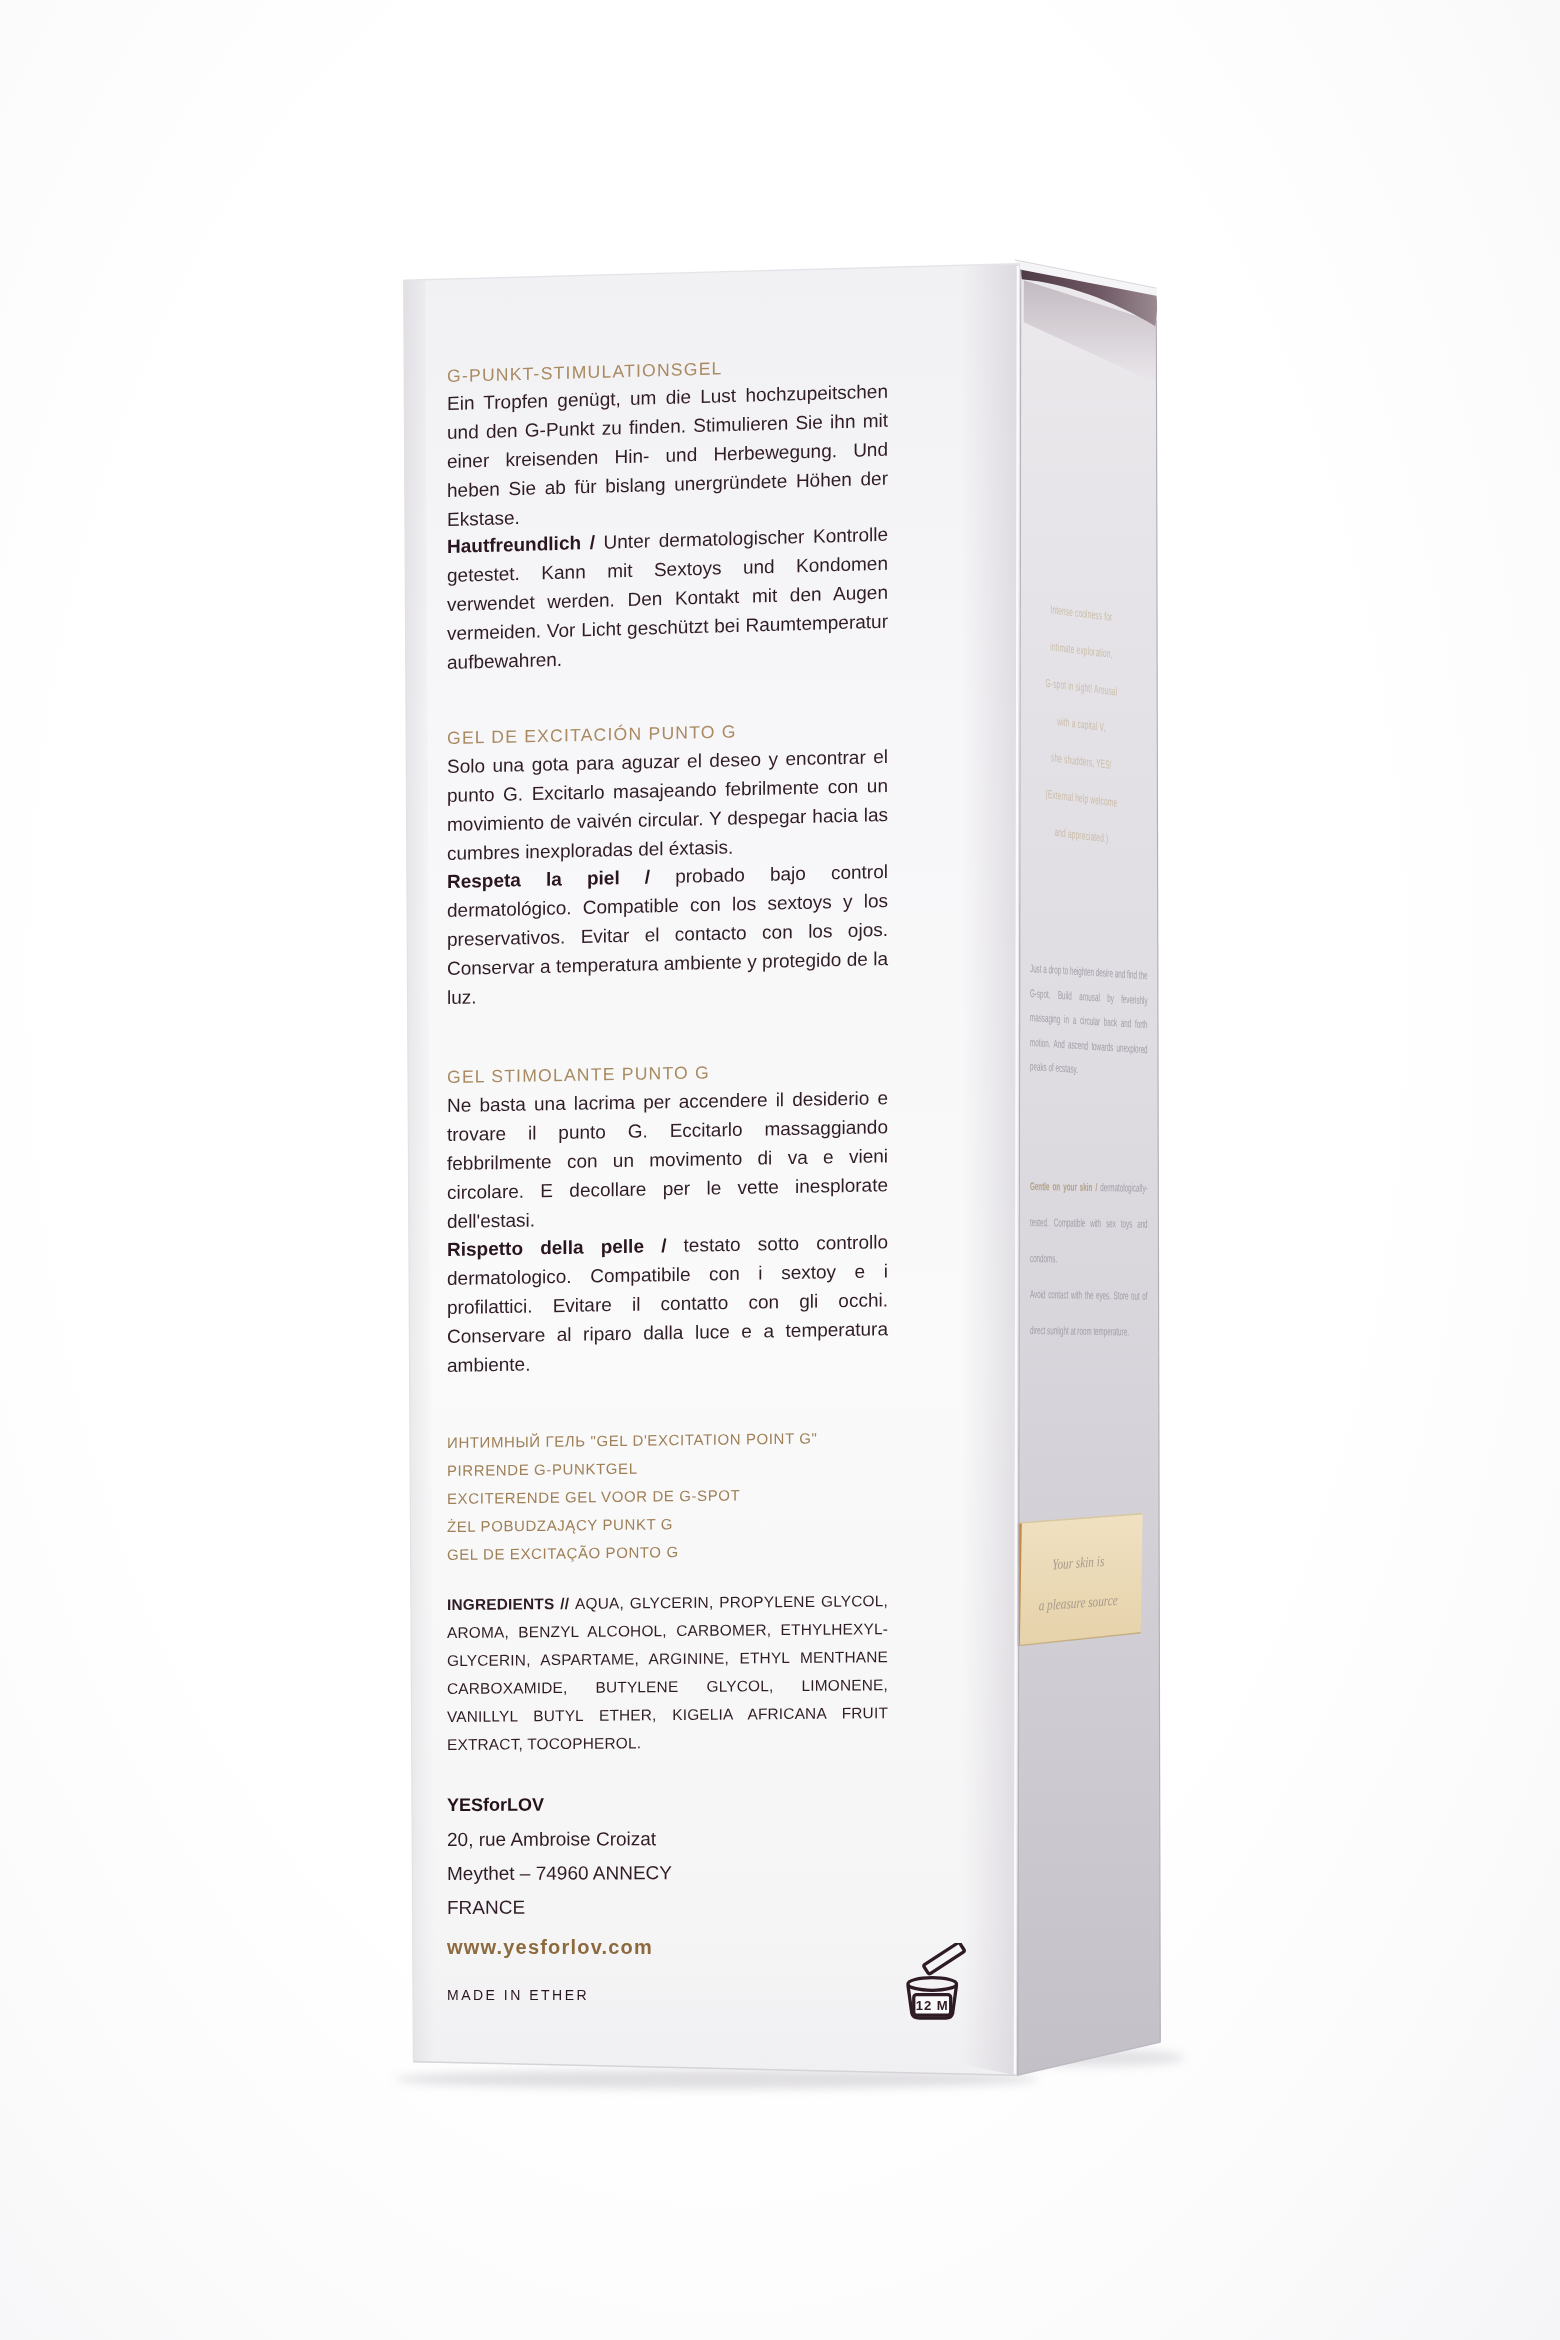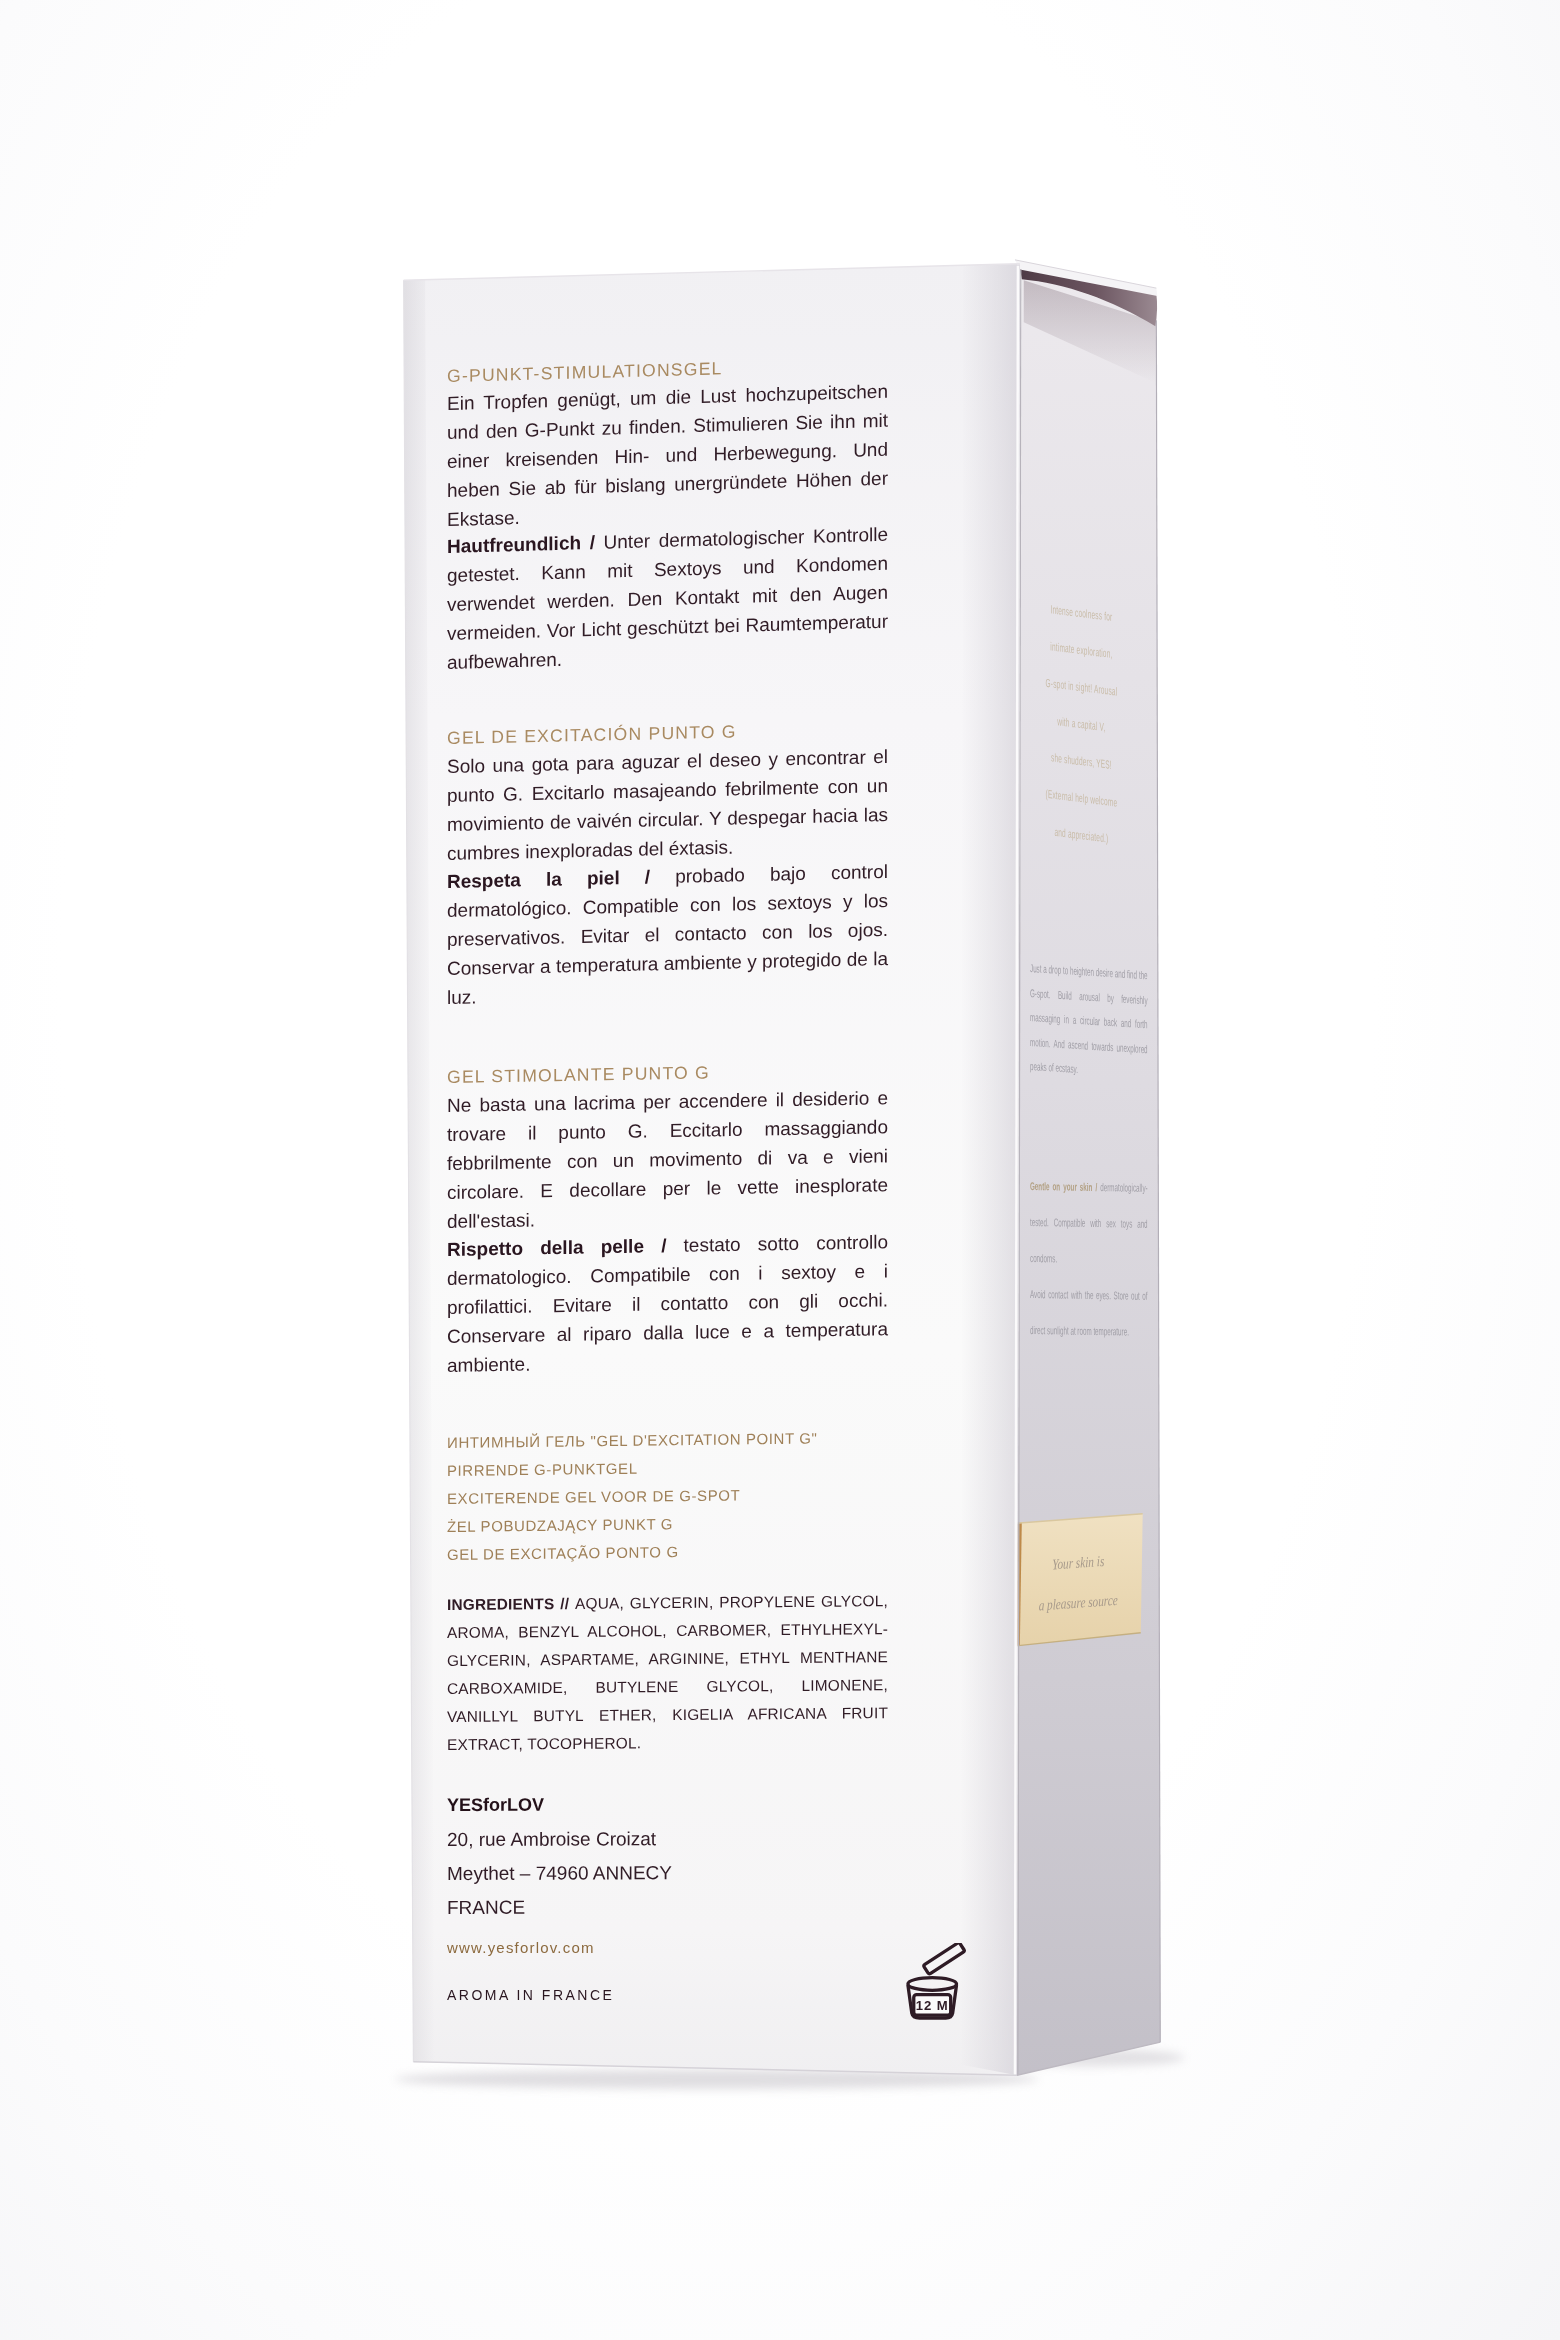--- a/index.html
+++ b/index.html
@@ -28,21 +28,21 @@
     font-size:15px; line-height:28px; letter-spacing:0.6px; color:#9f8058;
   }
   .ingredients {
     margin:0; font-size:15.4px; line-height:28px; color:#301c26; text-align:justify;
     letter-spacing:0.2px;
   }
   .ingredients b { font-weight:700; }
 
   .brand-line { font-size:18px; font-weight:700; color:#241119; line-height:23.4px; }
   .addr-lines { font-size:19px; line-height:34px; color:#301c26; }
-  .website { font-size:15px; font-weight:400; letter-spacing:1.2px; color:#8c6a3e; line-height:25px; }
+  .website { font-size:20px; font-weight:700; letter-spacing:1.2px; color:#8c6a3e; line-height:25px; }
   .made-in { font-size:14px; letter-spacing:2.5px; color:#2a1620; line-height:19.5px; }
 
   
   .sk16 { transform:skewY(-1.6deg); }
   .sk13 { transform:skewY(-1.3deg); }
   .sk10 { transform:skewY(-1.0deg); }
   .sk07 { transform:skewY(-0.7deg); }
   .sk05 { transform:skewY(-0.5deg); }
   .sk02 { transform:skewY(-0.2deg); }
   .sk00 { transform:none; }
@@ -172,21 +172,21 @@
 
     <div class="blk alt-names sk07" style="top:1429px">ИНТИМНЫЙ ГЕЛЬ "GEL D'EXCITATION POINT G"<br>PIRRENDE G-PUNKTGEL<br>EXCITERENDE GEL VOOR DE G-SPOT<br>ŻEL POBUDZAJĄCY PUNKT G<br>GEL DE EXCITAÇÃO PONTO G</div>
 
     <p class="blk ingredients sk05" style="top:1591px"><b>INGREDIENTS // </b><span>AQUA, GLYCERIN, PROPYLENE GLYCOL, AROMA, BENZYL ALCOHOL, CARBOMER, ETHYLHEXYL-GLYCERIN, ASPARTAME, ARGININE, ETHYL MENTHANE CARBOXAMIDE, BUTYLENE GLYCOL, LIMONENE, VANILLYL BUTYL ETHER, KIGELIA AFRICANA FRUIT EXTRACT, TOCOPHEROL.</span></p>
 
     <div class="blk brand-line sk02" style="top:1794px">YESforLOV</div>
     <div class="blk addr-lines sk02" style="top:1823px">20, rue Ambroise Croizat<br>Meythet – 74960 ANNECY<br>FRANCE</div>
 
     <div class="blk website sk00" style="top:1935px">www.yesforlov.com</div>
 
-    <div class="blk made-in sk00" style="top:1986px">AROMA IN FRANCE</div>
+    <div class="blk made-in sk00" style="top:1986px">MADE IN ETHER</div>
   </div>
 
   <svg class="pao" width="70" height="80" viewBox="0 0 72 82">
     <g fill="none" stroke="#2e1b25" stroke-width="3.4">
       <rect x="22" y="22" width="44" height="11" rx="2" transform="rotate(-33 22 28)"></rect>
       <ellipse cx="28" cy="42" rx="25" ry="6.5"></ellipse>
       <path d="M3,43 L7,72 Q8,77 15,77 L42,77 Q48,77 49,72 L53,43"></path>
       <rect x="9" y="53" width="38" height="21" rx="3" fill="#fbfafa"></rect>
     </g>
     <text x="28" y="69" text-anchor="middle">12 M</text>

